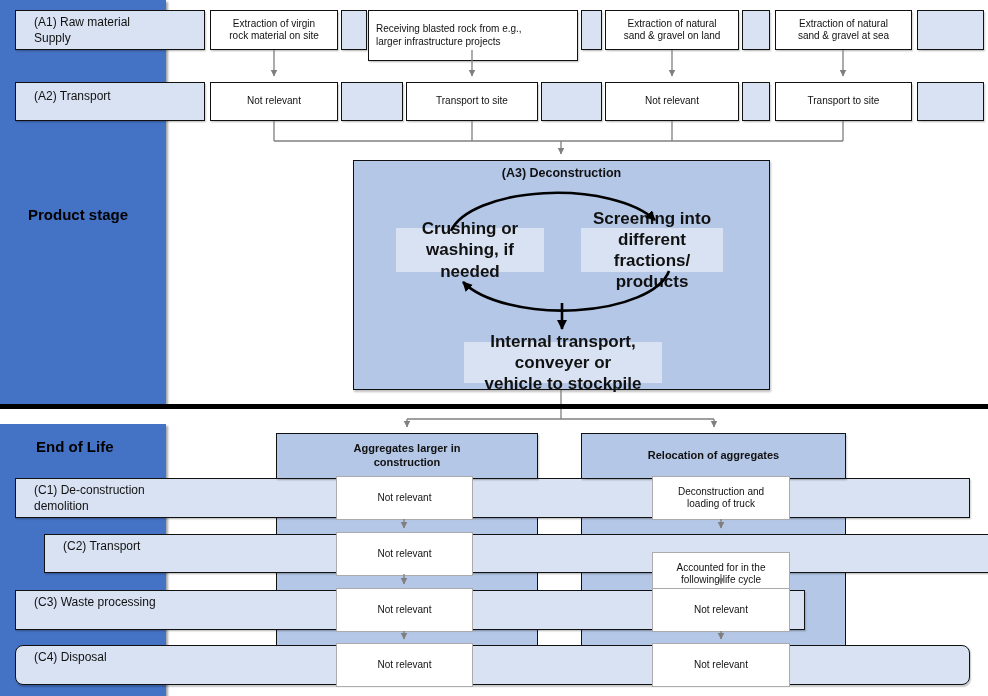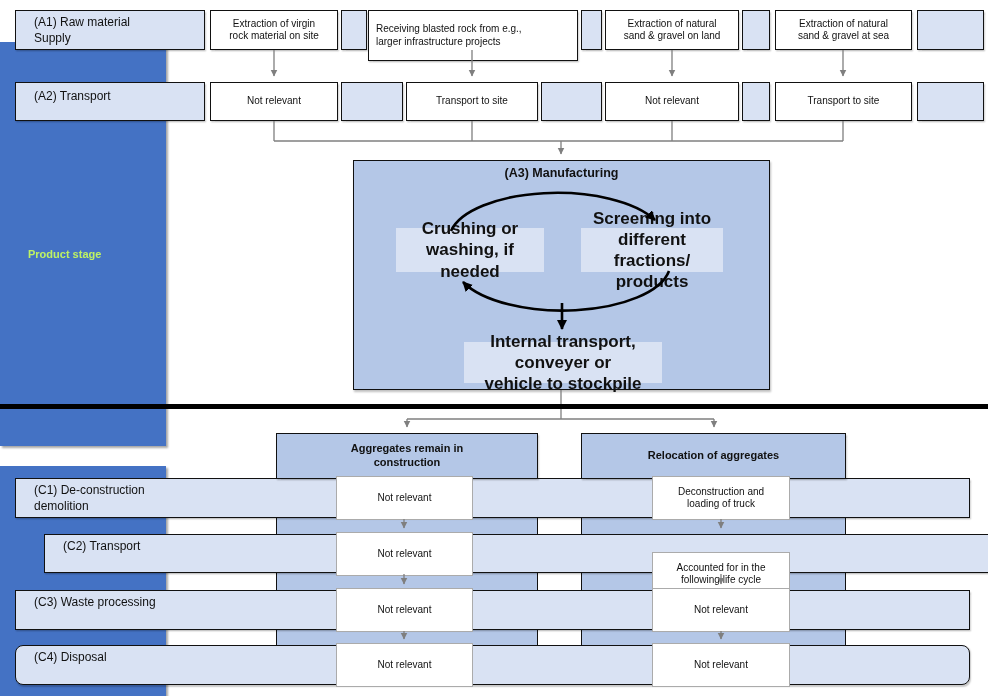--- a/index.html
+++ b/index.html
@@ -2,24 +2,23 @@
 <html><head>
 <meta charset="utf-8">
 <style>
   html,body{margin:0;padding:0;background:#fff;}
   #canvas{
     position:relative;width:988px;height:696px;overflow:hidden;
     font-family:"Liberation Sans",sans-serif;color:#111;background:#fff;
   }
   .abs{position:absolute;box-sizing:border-box;}
   .sidebar{
-    background:#4472c4;color:#bef264;font-weight:bold;font-size:11px;
+    background:#4472c4;color:#000000;font-weight:bold;font-size:15px;
     box-shadow:2px 2px 2px rgba(0,0,0,0.35);
     z-index:0;
-    margin-top:42px;
   }
   .sidebar .side-label{position:absolute;left:28px;white-space:pre-line;}
   .box{
     display:flex;align-items:center;justify-content:center;text-align:center;
     white-space:pre-line;font-size:10px;line-height:1.25;
   }
   .bordered{border:1px solid #111;box-shadow:1px 1.5px 1.5px rgba(0,0,0,0.22);}
   .light{background:#d9e2f3;}
   .med{background:#b4c7e7;}
   .whitecell{background:#fff;border:1px solid #ababab;}
@@ -70,48 +69,48 @@
   <div class="abs box bordered z3" style="left:210px;top:82px;width:128px;height:39px;background:#fff;">Not relevant</div>
   <div class="abs box bordered light z3" style="left:341px;top:82px;width:62px;height:39px;"></div>
   <div class="abs box bordered z3" style="left:406px;top:82px;width:132px;height:39px;background:#fff;">Transport to site</div>
   <div class="abs box bordered light z3" style="left:541px;top:82px;width:61px;height:39px;"></div>
   <div class="abs box bordered z3" style="left:605px;top:82px;width:134px;height:39px;background:#fff;">Not relevant</div>
   <div class="abs box bordered light z3" style="left:742px;top:82px;width:28px;height:39px;"></div>
   <div class="abs box bordered z3" style="left:775px;top:82px;width:137px;height:39px;background:#fff;">Transport to site</div>
   <div class="abs box bordered light z3" style="left:917px;top:82px;width:67px;height:39px;"></div>
 
   <div class="abs a3box" style="left:353px;top:160px;width:417px;height:230px;">
-    <div class="a3title" style="position:absolute;top:5px;left:0;">(A3) Manufacturing</div>
+    <div class="a3title" style="position:absolute;top:5px;left:0;">(A3) Deconstruction</div>
   </div>
   <div class="abs box innerstep" style="left:396px;top:228px;width:148px;height:44px;">Crushing or washing, if
 needed</div>
   <div class="abs box innerstep" style="left:581px;top:228px;width:142px;height:44px;">Screening into different
 fractions/ products</div>
   <div class="abs box innerstep" style="left:464px;top:342px;width:198px;height:41px;">Internal transport, conveyer or
 vehicle to stockpile</div>
 
   <div class="abs colband med" style="left:276px;top:479px;width:262px;height:206px;"></div>
   <div class="abs colband med" style="left:581px;top:479px;width:265px;height:206px;"></div>
 
-  <div class="abs box bordered med hdr" style="left:276px;top:433px;width:262px;height:46px;">Aggregates remain in
+  <div class="abs box bordered med hdr" style="left:276px;top:433px;width:262px;height:46px;">Aggregates larger in
 construction</div>
   <div class="abs box bordered med hdr" style="left:581px;top:433px;width:265px;height:46px;">Relocation of aggregates</div>
 
   <div class="abs box bordered light labelbox rowband" style="left:15px;top:478px;width:955px;height:40px;">(C1) De-construction
 demolition</div>
   <div class="abs box whitecell cell" style="left:336px;top:476px;width:137px;height:44px;">Not relevant</div>
   <div class="abs box whitecell cell" style="left:652px;top:476px;width:138px;height:44px;">Deconstruction and
 loading of truck</div>
 
   <div class="abs box bordered light labelbox rowband" style="left:15px;top:534px;width:955px;height:39px;margin-left:29px;">(C2) Transport</div>
   <div class="abs box whitecell cell" style="left:336px;top:532px;width:137px;height:44px;">Not relevant</div>
   <div class="abs box whitecell cell" style="left:652px;top:552px;width:138px;height:44px;">Accounted for in the
 following life cycle</div>
 
-  <div class="abs box bordered light labelbox rowband" style="left:15px;top:590px;width:955px;height:40px;">(C3) Waste processing</div>
+  <div class="abs box bordered light labelbox rowband" style="left:15px;top:590px;width:790px;height:40px;">(C3) Waste processing</div>
   <div class="abs box whitecell cell" style="left:336px;top:588px;width:137px;height:44px;">Not relevant</div>
   <div class="abs box whitecell cell" style="left:652px;top:588px;width:138px;height:44px;">Not relevant</div>
 
   <div class="abs box bordered light labelbox rowband" style="left:15px;top:645px;width:955px;height:40px;border-radius:8px;">(C4) Disposal</div>
   <div class="abs box whitecell cell" style="left:336px;top:643px;width:137px;height:44px;">Not relevant</div>
   <div class="abs box whitecell cell" style="left:652px;top:643px;width:138px;height:44px;">Not relevant</div>
 
   <svg id="lines" width="988" height="696" viewBox="0 0 988 696">
     <defs>
       <marker id="ga" markerWidth="9" markerHeight="8" refX="6.5" refY="3.5" orient="auto" markerUnits="userSpaceOnUse">

